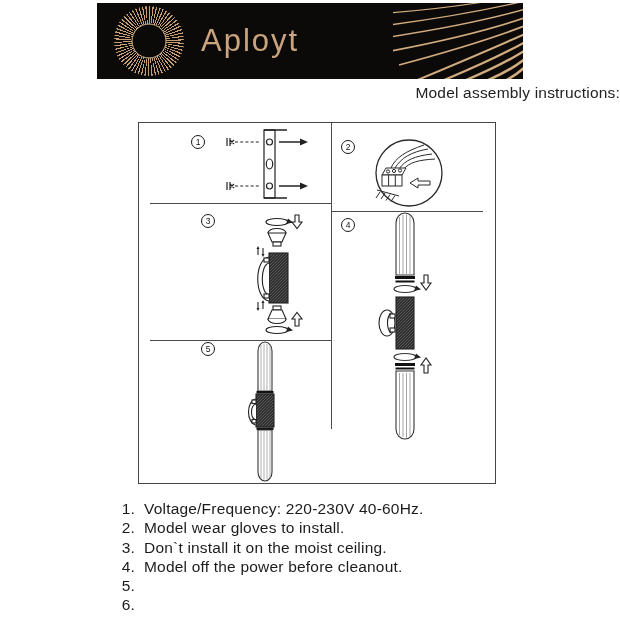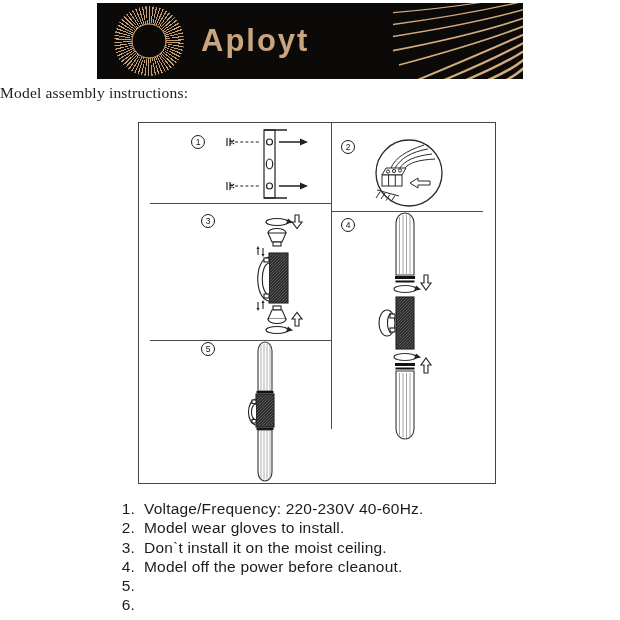--- a/index.html
+++ b/index.html
@@ -7,27 +7,27 @@
        font-family:"Liberation Sans",sans-serif;color:#1d1d1d;}
   .page{position:absolute;inset:0;background:#fff;}
 
   
   .banner{position:absolute;left:97px;top:3px;width:426px;height:76px;
           background:#0b0a08;overflow:hidden;}
   .sun{position:absolute;left:17px;top:3px;width:70px;height:70px;border-radius:50%;
        background:repeating-conic-gradient(#c79f74 0deg 2.1deg, rgba(0,0,0,0) 2.1deg 5.8deg);}
   .sun::after{content:"";position:absolute;left:50%;top:50%;transform:translate(-50%,-50%);
        width:33px;height:33px;border-radius:50%;background:#0b0a08;border:1.5px solid #d9b68b;}
-  .brand{position:absolute;left:104px;top:20px;font-size:31px;font-weight:700;
+  .brand{position:absolute;left:104px;top:20px;font-size:31px;font-weight:400;
        letter-spacing:2px;color:#c9a47e;}
   .rays{position:absolute;right:0;top:0;}
 
   
-  .title{position:absolute;left:0;top:84px;width:620px;text-align:left;
-         font-size:15.5px;line-height:17.5px;color:#222;letter-spacing:.2px;font-family:Liberation Serif, serif;}
+  .title{position:absolute;left:0;top:84px;width:620px;text-align:right;
+         font-size:15.5px;line-height:17.5px;color:#222;letter-spacing:.2px;}
 
   
   .box{position:absolute;left:138px;top:122px;width:356px;height:360px;
        border:1.5px solid #454545;background:#fff;}
   .div{position:absolute;background:#4a4a4a;}
   .vdiv{left:192px;top:0;width:1.4px;height:306px;}
   .hdivA{left:11px;top:80px;width:181px;height:1.4px;}
   .hdivB{left:11px;top:217px;width:181px;height:1.4px;}
   .hdivC{left:192px;top:88px;width:152px;height:1.4px;}
 

